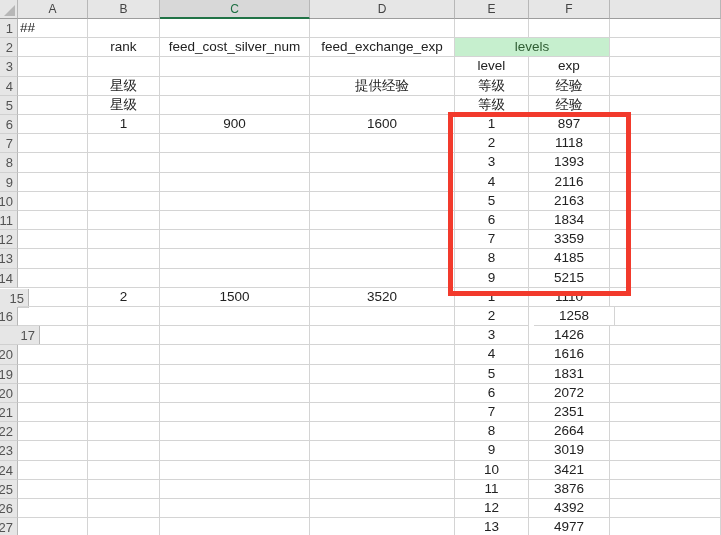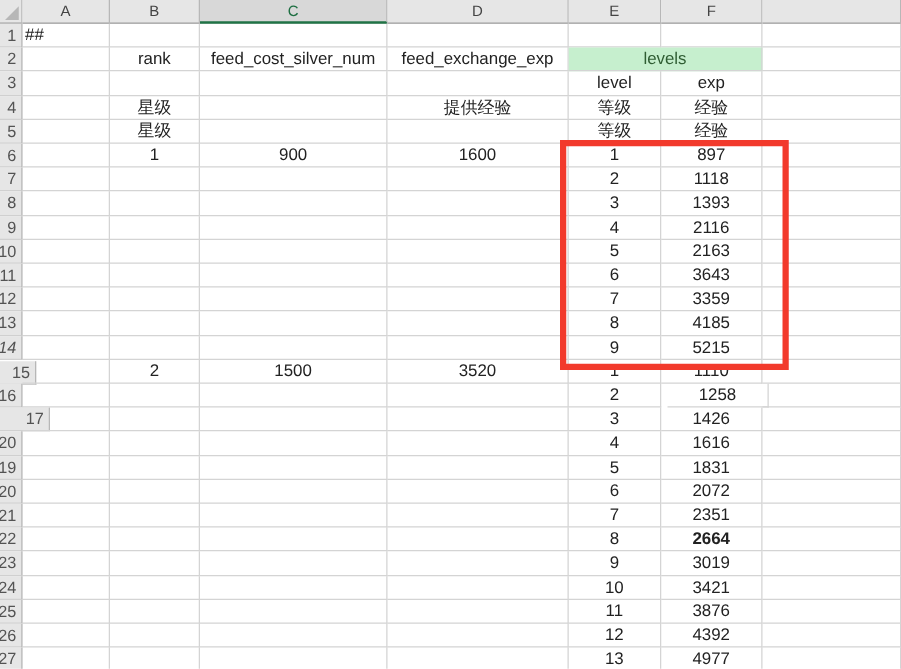--- a/index.html
+++ b/index.html
@@ -119,21 +119,21 @@
       </div>
       <div class="row-header" style="top: 211px; height: 19.2px;">
         <span>11</span>
       </div>
       <div class="row-header" style="top: 230.2px; height: 19.2px;">
         <span>12</span>
       </div>
       <div class="row-header" style="top: 249.4px; height: 19.2px;">
         <span>13</span>
       </div>
-      <div class="row-header" style="top: 268.6px; height: 19.2px; font-style: italic;">
+      <div class="row-header" style="top: 268.6px; height: 19.2px;">
         <span>14</span>
       </div>
       <div class="row-header" style="top: 289px; height: 19.2px; padding-left: 28px;">
         <span>15</span>
       </div>
       <div class="row-header" style="top: 307px; height: 19.2px;">
         <span>16</span>
       </div>
       <div class="row-header" style="top: 326.2px; height: 19.2px; padding-left: 39px;">
         <span>17</span>
@@ -237,21 +237,21 @@
       <div class="cell" style="left: 160px; top: 191.8px; width: 150px; height: 19.2px; line-height: 18.2px;"></div>
       <div class="cell" style="left: 310px; top: 191.8px; width: 145px; height: 19.2px; line-height: 18.2px;"></div>
       <div class="cell" style="left: 455px; top: 191.8px; width: 74px; height: 19.2px; line-height: 18.2px;">5</div>
       <div class="cell" style="left: 529px; top: 191.8px; width: 81px; height: 19.2px; line-height: 18.2px;">2163</div>
       <div class="cell" style="left: 610px; top: 191.8px; width: 111px; height: 19.2px; line-height: 18.2px;"></div>
       <div class="cell" style="left: 18px; top: 211px; width: 70px; height: 19.2px; line-height: 18.2px;"></div>
       <div class="cell" style="left: 88px; top: 211px; width: 72px; height: 19.2px; line-height: 18.2px;"></div>
       <div class="cell" style="left: 160px; top: 211px; width: 150px; height: 19.2px; line-height: 18.2px;"></div>
       <div class="cell" style="left: 310px; top: 211px; width: 145px; height: 19.2px; line-height: 18.2px;"></div>
       <div class="cell" style="left: 455px; top: 211px; width: 74px; height: 19.2px; line-height: 18.2px;">6</div>
-      <div class="cell" style="left: 529px; top: 211px; width: 81px; height: 19.2px; line-height: 18.2px;">3643</div>
+      <div class="cell" style="left: 529px; top: 211px; width: 81px; height: 19.2px; line-height: 18.2px;">1834</div>
       <div class="cell" style="left: 610px; top: 211px; width: 111px; height: 19.2px; line-height: 18.2px;"></div>
       <div class="cell" style="left: 18px; top: 230.2px; width: 70px; height: 19.2px; line-height: 18.2px;"></div>
       <div class="cell" style="left: 88px; top: 230.2px; width: 72px; height: 19.2px; line-height: 18.2px;"></div>
       <div class="cell" style="left: 160px; top: 230.2px; width: 150px; height: 19.2px; line-height: 18.2px;"></div>
       <div class="cell" style="left: 310px; top: 230.2px; width: 145px; height: 19.2px; line-height: 18.2px;"></div>
       <div class="cell" style="left: 455px; top: 230.2px; width: 74px; height: 19.2px; line-height: 18.2px;">7</div>
       <div class="cell" style="left: 529px; top: 230.2px; width: 81px; height: 19.2px; line-height: 18.2px;">3359</div>
       <div class="cell" style="left: 610px; top: 230.2px; width: 111px; height: 19.2px; line-height: 18.2px;"></div>
       <div class="cell" style="left: 18px; top: 249.4px; width: 70px; height: 19.2px; line-height: 18.2px;"></div>
       <div class="cell" style="left: 88px; top: 249.4px; width: 72px; height: 19.2px; line-height: 18.2px;"></div>
@@ -314,21 +314,21 @@
       <div class="cell" style="left: 160px; top: 403px; width: 150px; height: 19.2px; line-height: 18.2px;"></div>
       <div class="cell" style="left: 310px; top: 403px; width: 145px; height: 19.2px; line-height: 18.2px;"></div>
       <div class="cell" style="left: 455px; top: 403px; width: 74px; height: 19.2px; line-height: 18.2px;">7</div>
       <div class="cell" style="left: 529px; top: 403px; width: 81px; height: 19.2px; line-height: 18.2px;">2351</div>
       <div class="cell" style="left: 610px; top: 403px; width: 111px; height: 19.2px; line-height: 18.2px;"></div>
       <div class="cell" style="left: 18px; top: 422.2px; width: 70px; height: 19.2px; line-height: 18.2px;"></div>
       <div class="cell" style="left: 88px; top: 422.2px; width: 72px; height: 19.2px; line-height: 18.2px;"></div>
       <div class="cell" style="left: 160px; top: 422.2px; width: 150px; height: 19.2px; line-height: 18.2px;"></div>
       <div class="cell" style="left: 310px; top: 422.2px; width: 145px; height: 19.2px; line-height: 18.2px;"></div>
       <div class="cell" style="left: 455px; top: 422.2px; width: 74px; height: 19.2px; line-height: 18.2px;">8</div>
-      <div class="cell" style="left: 529px; top: 422.2px; width: 81px; height: 19.2px; line-height: 18.2px; font-weight: bold;">2664</div>
+      <div class="cell" style="left: 529px; top: 422.2px; width: 81px; height: 19.2px; line-height: 18.2px;">2664</div>
       <div class="cell" style="left: 610px; top: 422.2px; width: 111px; height: 19.2px; line-height: 18.2px;"></div>
       <div class="cell" style="left: 18px; top: 441.4px; width: 70px; height: 19.2px; line-height: 18.2px;"></div>
       <div class="cell" style="left: 88px; top: 441.4px; width: 72px; height: 19.2px; line-height: 18.2px;"></div>
       <div class="cell" style="left: 160px; top: 441.4px; width: 150px; height: 19.2px; line-height: 18.2px;"></div>
       <div class="cell" style="left: 310px; top: 441.4px; width: 145px; height: 19.2px; line-height: 18.2px;"></div>
       <div class="cell" style="left: 455px; top: 441.4px; width: 74px; height: 19.2px; line-height: 18.2px;">9</div>
       <div class="cell" style="left: 529px; top: 441.4px; width: 81px; height: 19.2px; line-height: 18.2px;">3019</div>
       <div class="cell" style="left: 610px; top: 441.4px; width: 111px; height: 19.2px; line-height: 18.2px;"></div>
       <div class="cell" style="left: 18px; top: 460.6px; width: 70px; height: 19.2px; line-height: 18.2px;"></div>
       <div class="cell" style="left: 88px; top: 460.6px; width: 72px; height: 19.2px; line-height: 18.2px;"></div>

